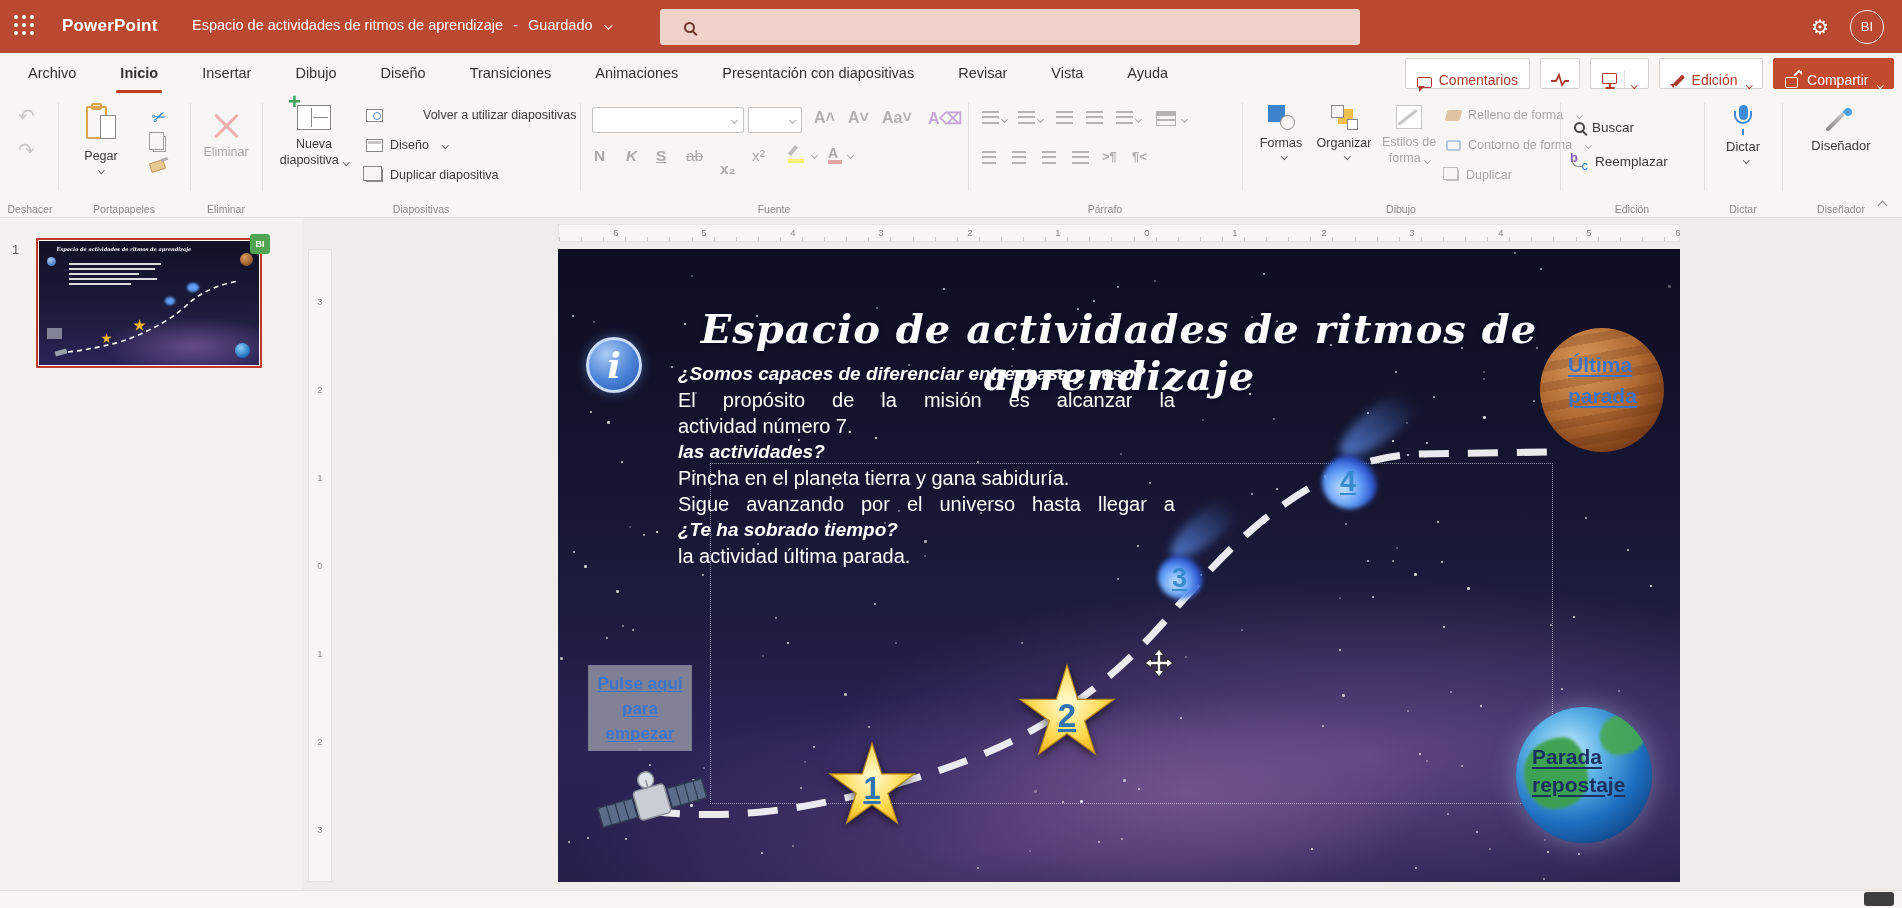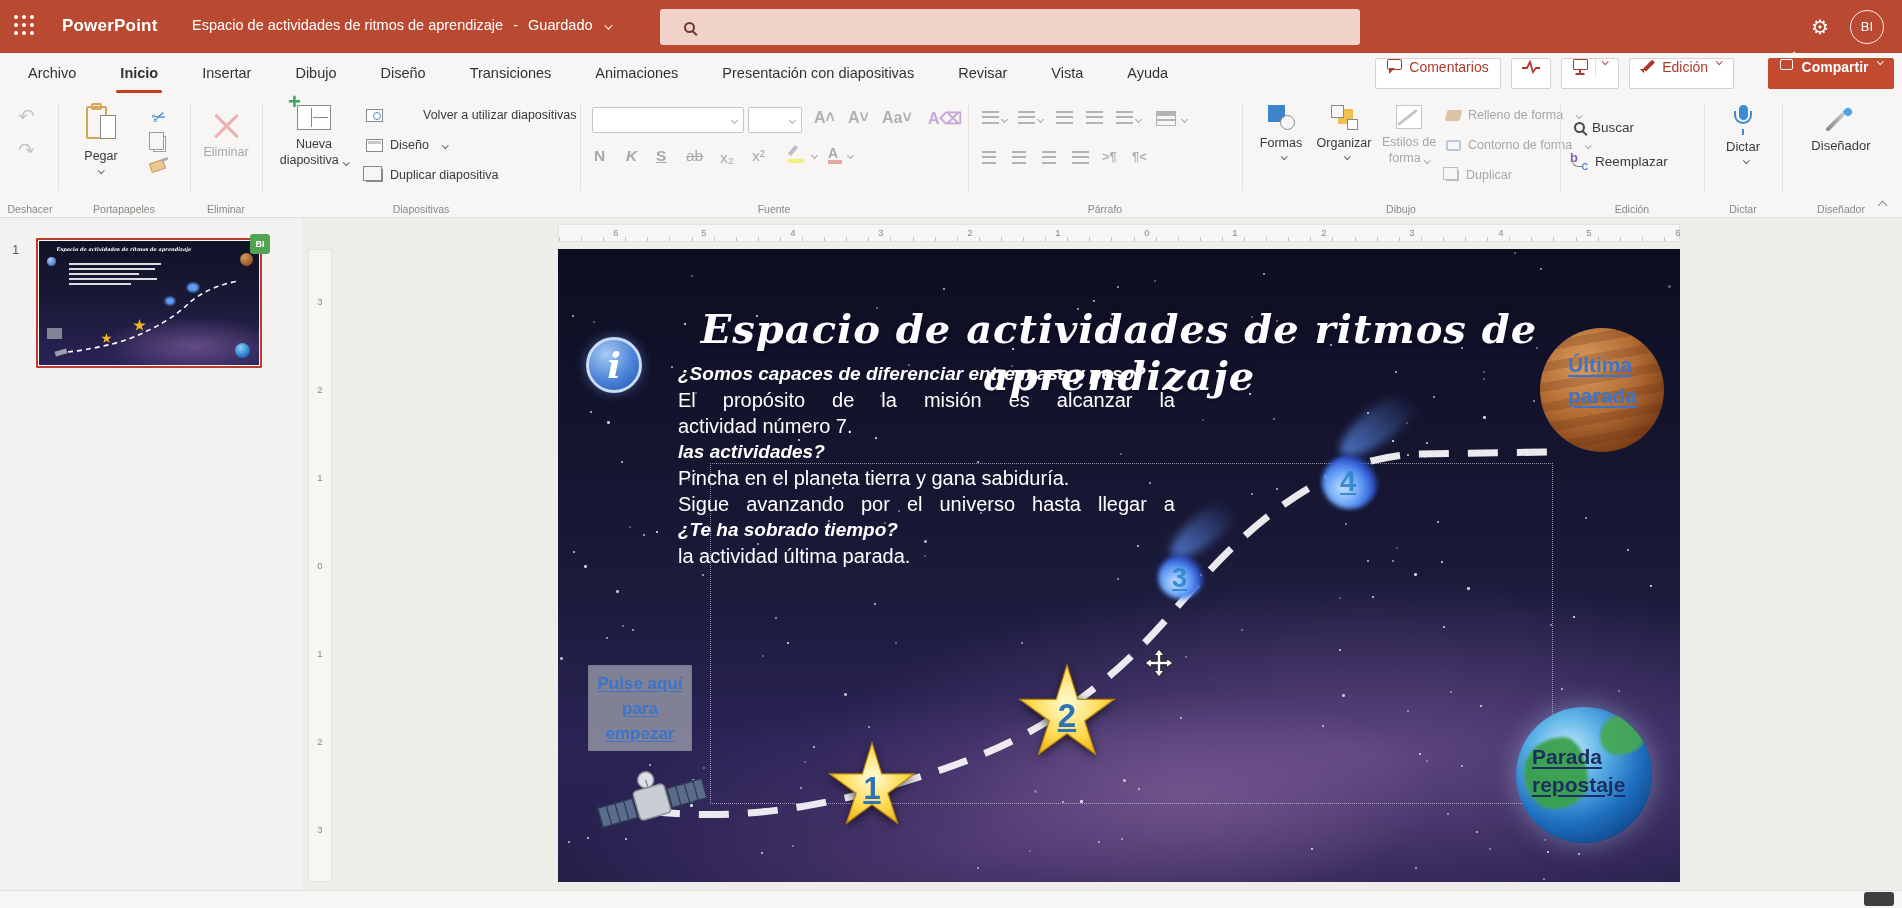--- a/index.html
+++ b/index.html
@@ -32,22 +32,22 @@
     border-radius:50%; text-align:center; line-height:31px; font-size:13px; cursor:pointer;}
 
   
   .tabrow { position:absolute; left:0; top:53px; width:1902px; height:40px; background:#F7F6F4; }
   .tabs { position:absolute; left:6px; top:0; height:40px; display:flex; align-items:center;}
   .tab { padding:0 22px; font-size:14.5px; color:#333231; height:40px; line-height:40px; cursor:pointer; position:relative; white-space:nowrap;}
   .tab.active { font-weight:700; }
   .tab.active::after { content:""; position:absolute; left:18px; right:18px; bottom:0; height:3px; background:#C43E1C; border-radius:2px;}
   .quick { position:absolute; right:8px; top:4px; height:32px; display:flex; gap:10px; align-items:center;}
   .qbtn { height:31px; border:1px solid #D4D2CF; background:#fff; border-radius:2px; color:#AD3A2C;
-    display:flex; align-items:flex-start; padding:0 11px; font-size:14px; gap:7px; cursor:pointer; white-space:nowrap;}
-  .qbtn.primary { background:#C14A2F; border-color:#C14A2F; color:#fff; font-weight:700;margin-left:24px;}
+    display:flex; align-items:flex-end; padding:0 11px; font-size:14px; gap:7px; cursor:pointer; white-space:nowrap;}
+  .qbtn.primary { background:#C14A2F; border-color:#C14A2F; color:#fff; font-weight:400;}
   .bub { width:15px; height:11px; border:1.7px solid currentColor; border-radius:2px; position:relative; flex:none;}
   .bub::after { content:""; position:absolute; left:1px; bottom:-5px; border:3px solid transparent;
     border-top-color:currentColor; border-left-color:currentColor;}
   .mon { width:15px; height:11px; border:1.7px solid currentColor; border-radius:1px; position:relative; flex:none; margin-bottom:4px;}
   .mon::before { content:""; position:absolute; left:50%; bottom:-6px; width:9px; height:1.7px; background:currentColor; transform:translateX(-50%);}
   .mon::after { content:""; position:absolute; left:50%; bottom:-4px; width:2px; height:3px; background:currentColor; transform:translateX(-50%);}
   .pen { display:inline-block; width:14px; height:14px; position:relative; flex:none;}
   .pen::before { content:""; position:absolute; left:6px; top:0px; width:3.5px; height:13px; background:currentColor; transform:rotate(45deg); border-radius:1px;}
   .pen::after { content:""; position:absolute; left:0px; bottom:1px; border:3px solid transparent; border-bottom-color:currentColor; transform:rotate(45deg);}
   .shr { width:13px; height:11px; border:1.7px solid currentColor; border-radius:2px; position:relative; flex:none; margin-right:2px;}
@@ -355,21 +355,21 @@
           <span class="chevg" style="position:static;transform:rotate(45deg);"></span>
         </div>
       <span class="fonticon" style="left:234px;top:16px;">A˄</span>
       <span class="fonticon" style="left:268px;top:16px;">A˅</span>
       <span class="fonticon" style="left:302px;top:16px;">Aa˅</span>
       <span class="fonticon" style="left:348px;top:16px;color:#C5A8D8;">A⌫</span>
       <span class="fmt" style="left:14px;top:54px;">N</span>
       <span class="fmt" style="left:46px;top:54px;font-style:italic;">K</span>
       <span class="fmt" style="left:76px;top:54px;text-decoration:underline;">S</span>
       <span class="fmt" style="left:106px;top:54px;text-decoration:line-through;font-weight:400;">ab</span>
-      <span class="fmt" style="left:140px;top:56px;font-weight:400;">x₂</span>
+      <span class="fmt" style="left:140px;top:67px;font-weight:700;">x₂</span>
       <span class="fmt" style="left:172px;top:54px;font-weight:400;">x²</span>
       <span class="hl-ico" style="left:208px;top:52px;"></span>
       <span class="chevg" style="left:232px;top:60px;"></span>
       <span class="fc-ico" style="left:248px;top:52px;">A</span>
       <span class="chevg" style="left:268px;top:60px;"></span>
       <div class="grplabel">Fuente</div>
     </div>
     <div class="vsep" style="left:968px;"></div>
 
     <div class="grp" style="left:968px;width:274px;">

